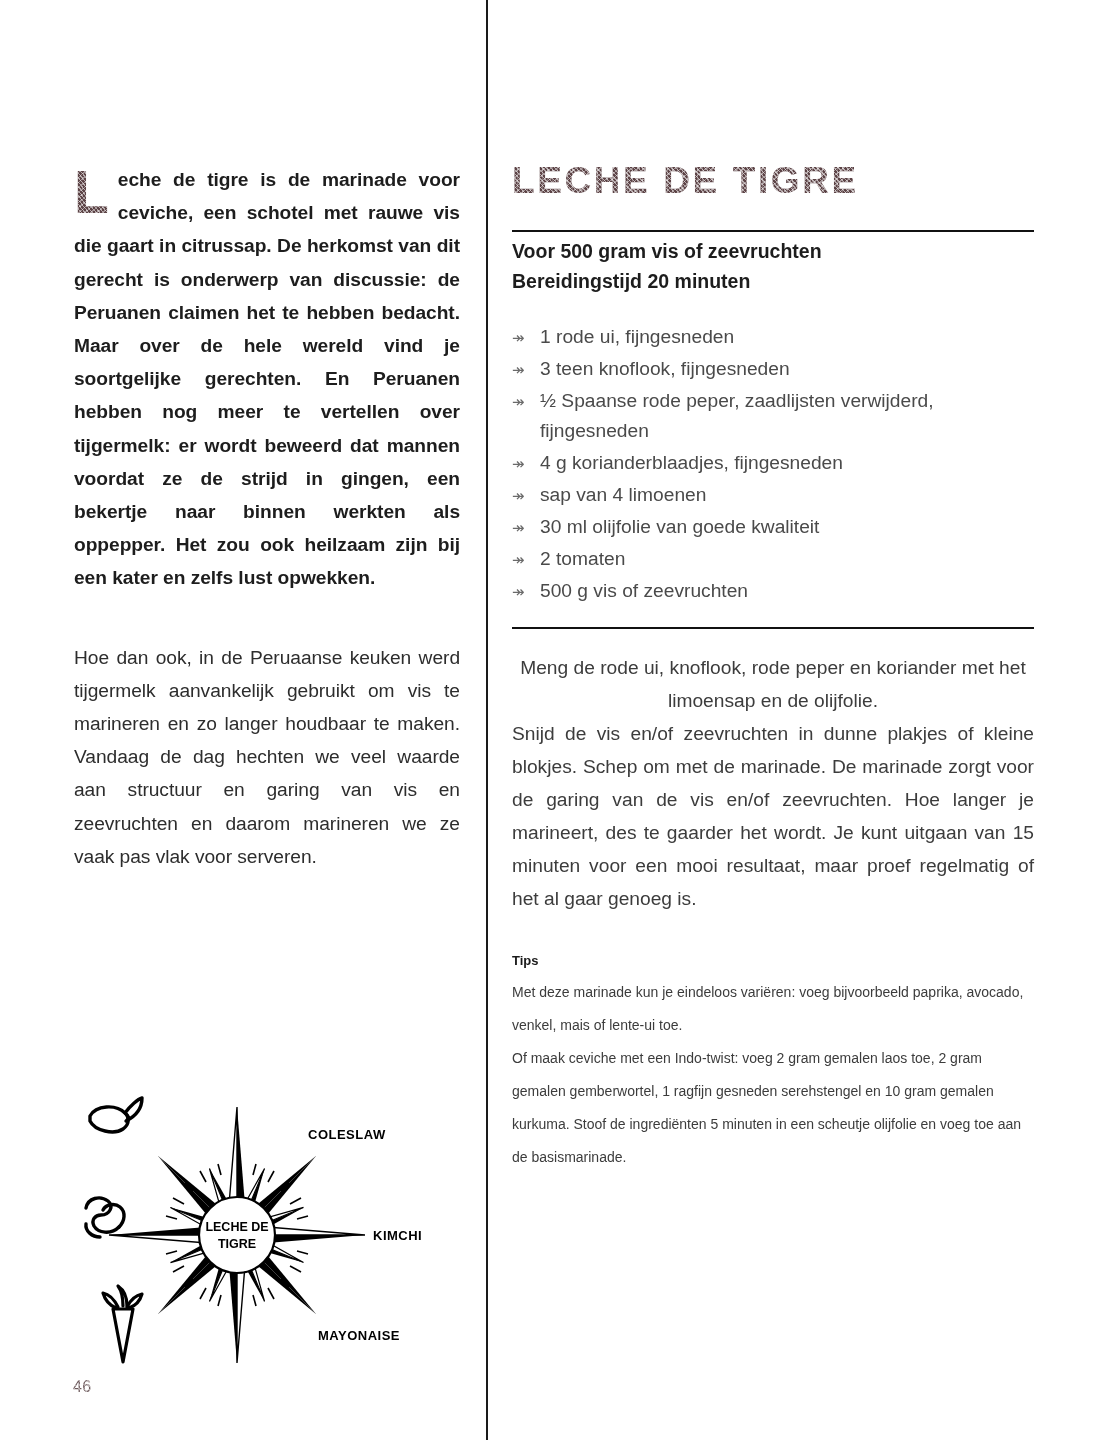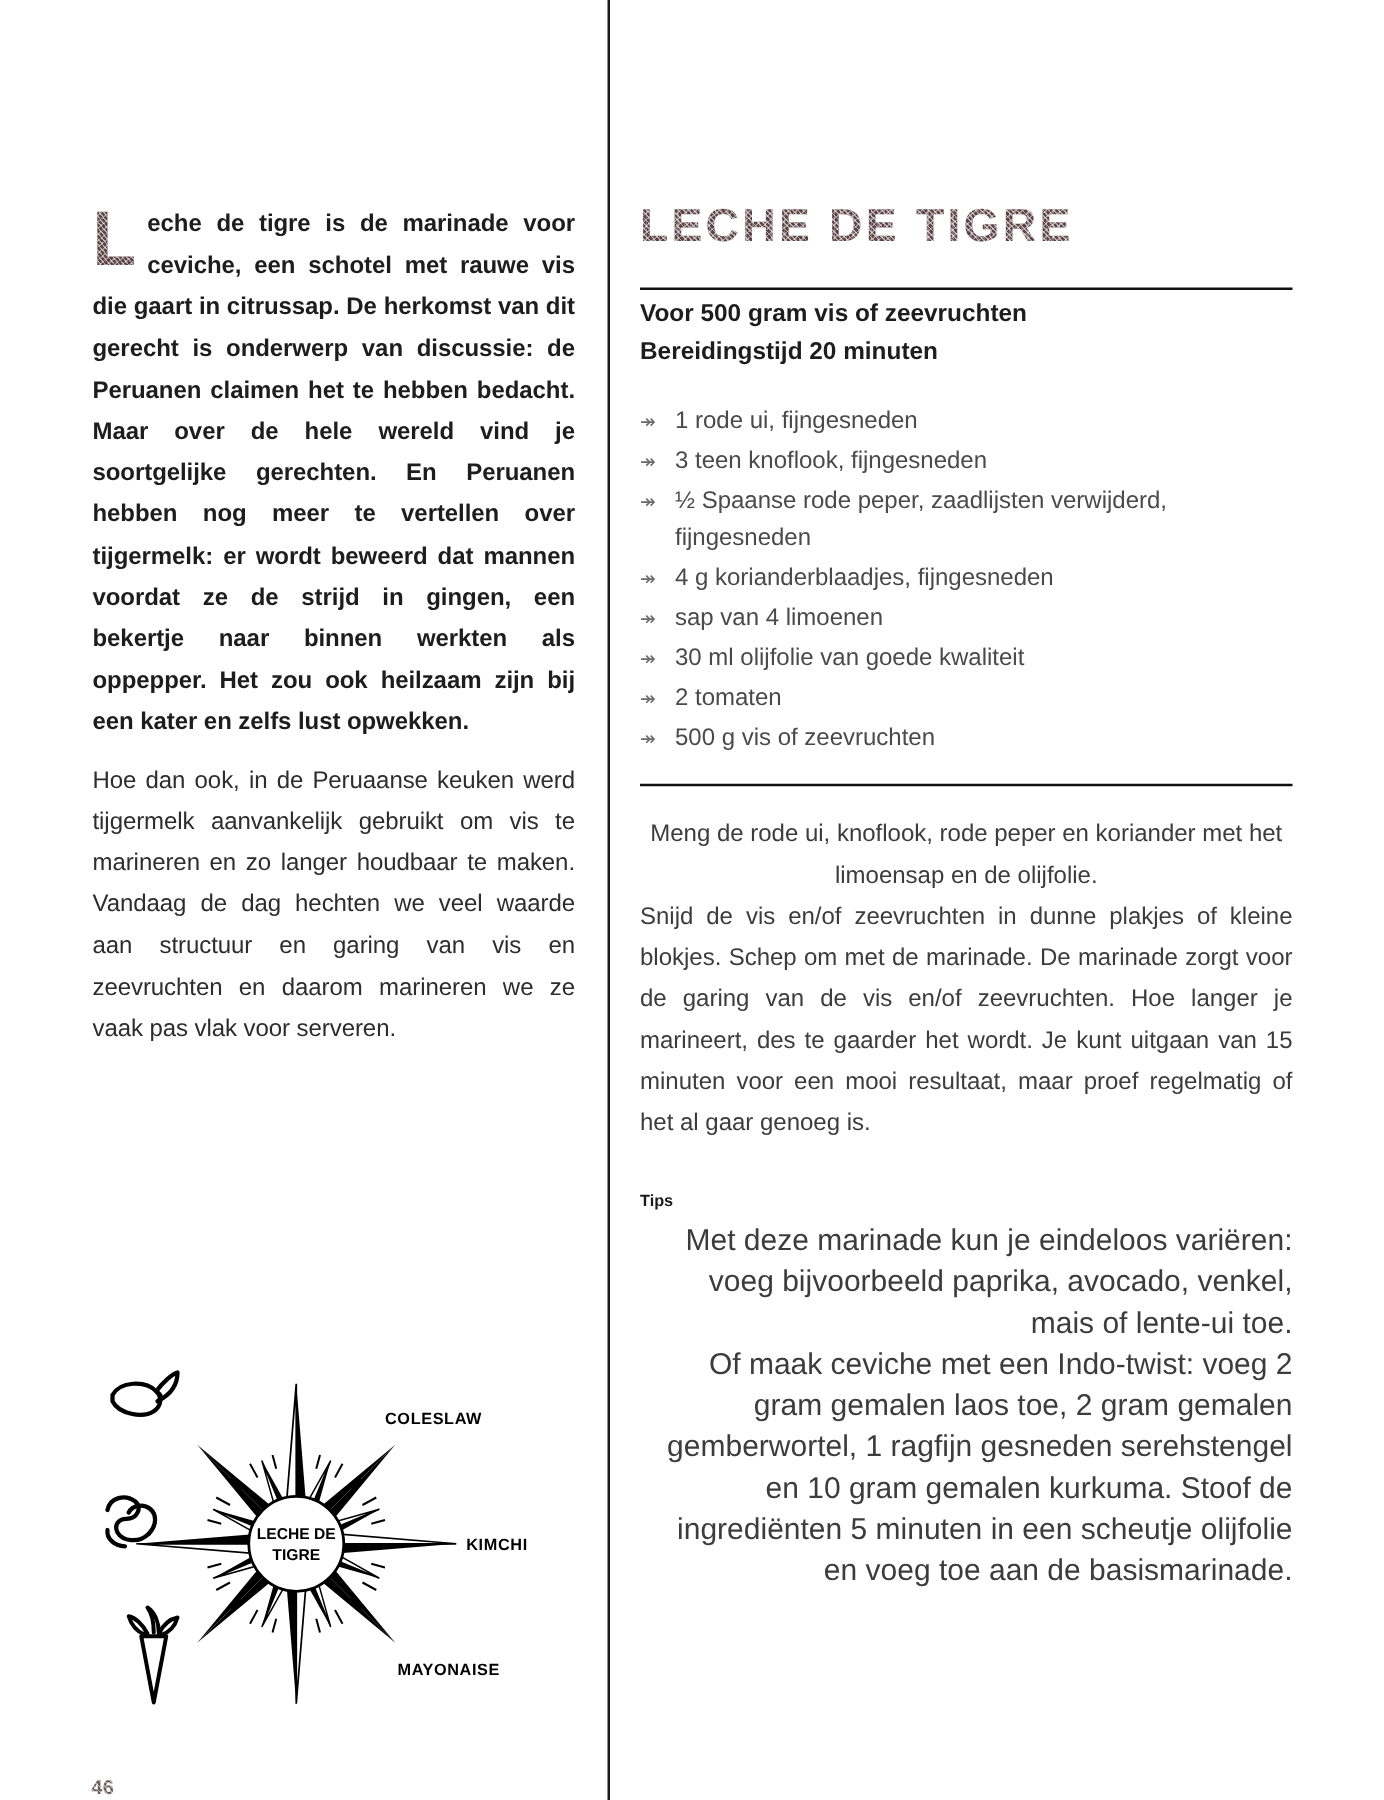--- a/index.html
+++ b/index.html
@@ -46,21 +46,21 @@
     text-align: justify;
     color: #2d2d2d;
     margin: 0;
     letter-spacing: -0.05px;
   }
   .body-par.intro {
     font-weight: 600;
     color: #1d1d1d;
   }
   .body-par + .body-par {
-    margin-top: 13px;
+    margin-top: 46px;
   }
 
   .dropcap {
     float: left;
     font-family: "Liberation Sans", sans-serif;
     font-weight: 700;
     font-size: 62px;
     line-height: 52px;
     margin: 3px 6px 0 0;
     color: #5c4346;
@@ -83,29 +83,28 @@
     width: 400px;
     height: 285px;
   }
   .compass-wrap svg { display: block; }
 
   .page-number {
     position: absolute;
     left: 73px;
     top: 1378px;
     font-size: 16px;
-    font-weight: 700;
+    font-weight: 400;
     letter-spacing: .4px;
     color: #6d5a5c;
     background:
       repeating-linear-gradient(42deg, rgba(255,255,255,.5) 0 1px, rgba(255,255,255,0) 1px 3px),
       linear-gradient(#6d5a5c, #6d5a5c);
     -webkit-background-clip: text;
     background-clip: text;
-    margin-top: 44px;
     -webkit-text-fill-color: transparent;
   }
 
   
   .right-col {
     position: absolute;
     left: 512px;
     top: 160px;
     width: 522px;
   }
@@ -180,24 +179,24 @@
 
   .tips-heading {
     margin: 31px 0 0 0;
     font-size: 13px;
     line-height: 30px;
     font-weight: 700;
     color: #1a1a1a;
   }
   .tips p {
     margin: 0;
-    font-size: 24px;
+    font-size: 14px;
     line-height: 33px;
     color: #3c3c3c;
-    text-align: right;
+    text-align: left;
   }
 </style>
 </head>
 <body>
 
 <div class="page">
 
   <div class="col-divider"></div>
 
   <div class="left-col">

